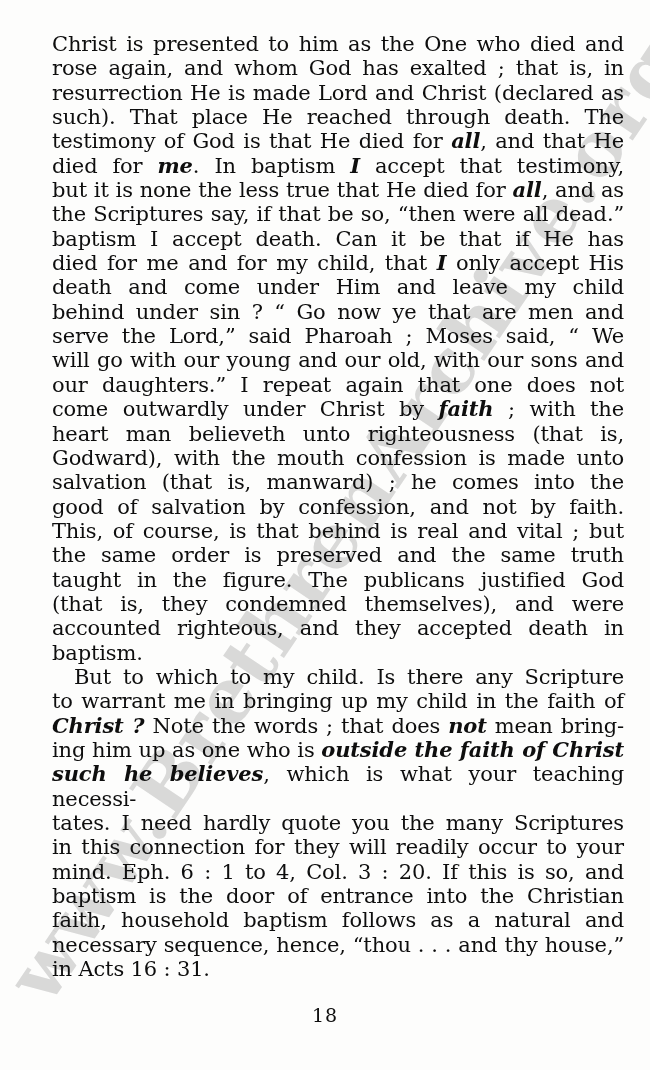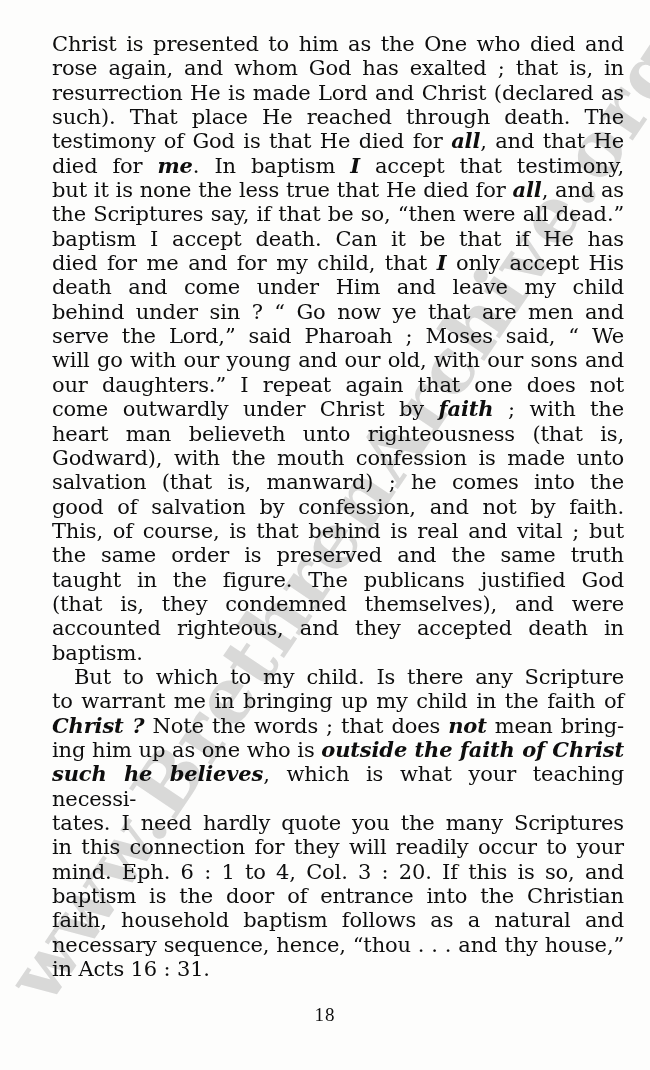--- a/index.html
+++ b/index.html
@@ -47,21 +47,20 @@
   }
   .it { font-style: italic; font-weight: bold; }
   .page-number {
     position: absolute;
     top: 1004px;
     left: 0;
     width: 650px;
     text-align: center;
     font-size: 19px;
     letter-spacing: 1px;
-    font-family: Liberation Serif, serif;
   }
 </style>
 </head>
 <body>
 
 <div class="page">
   <div class="watermark">www.BrethrenArchive.org</div>
   <div class="page-text">
       <div>
         <div class="line"><span>Christ is presented to him as the One who died and</span></div>

